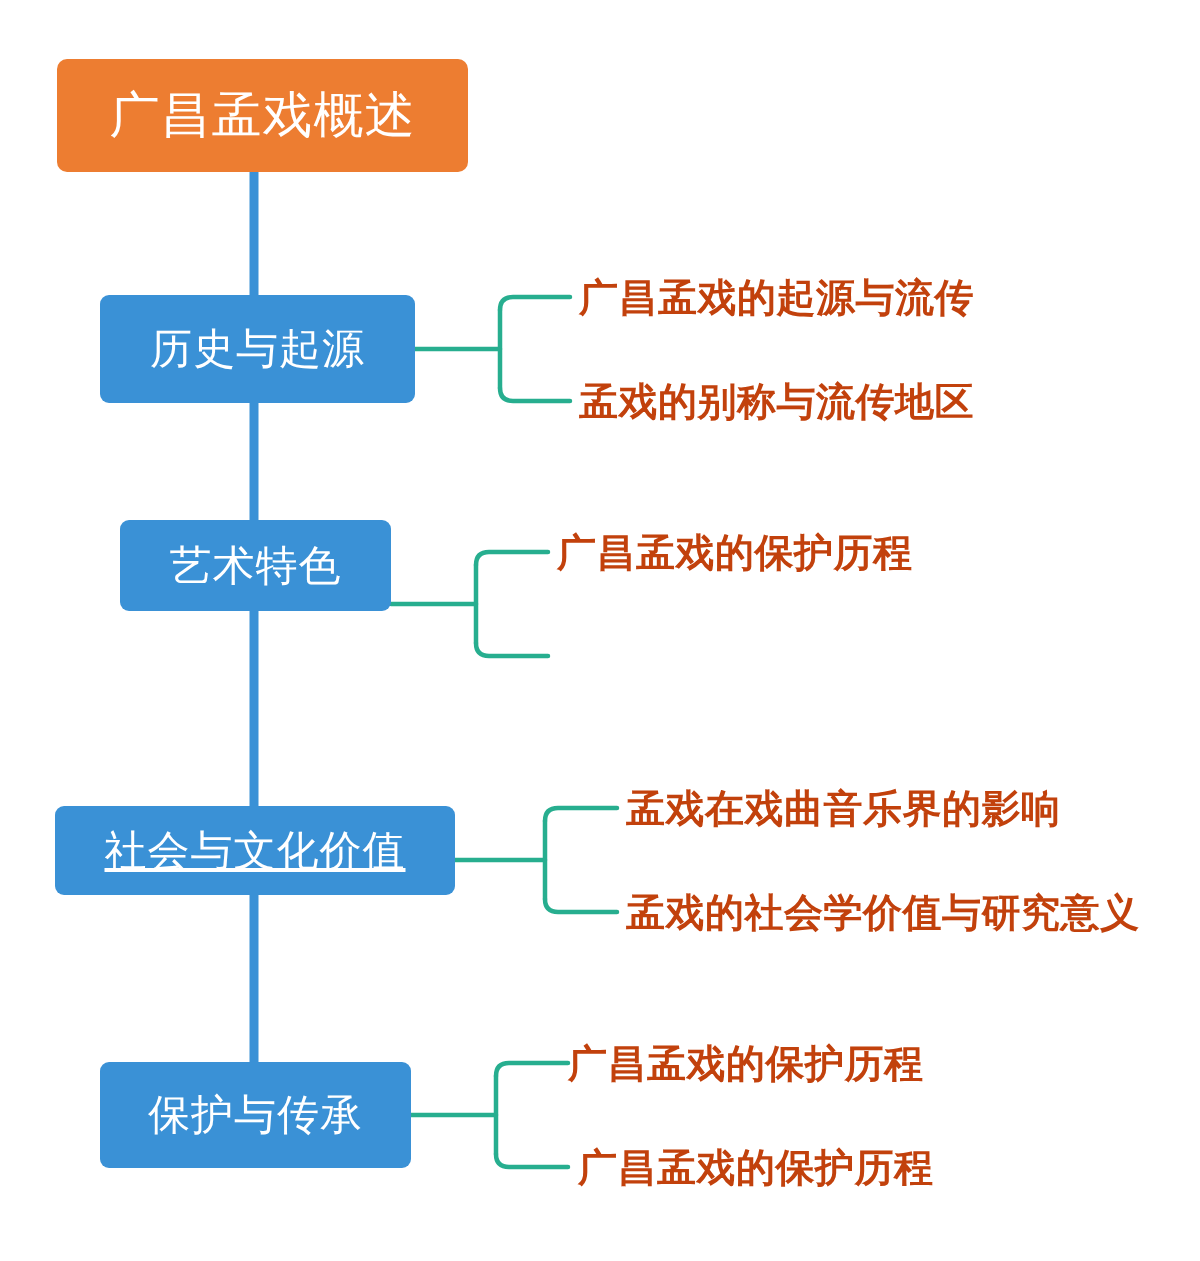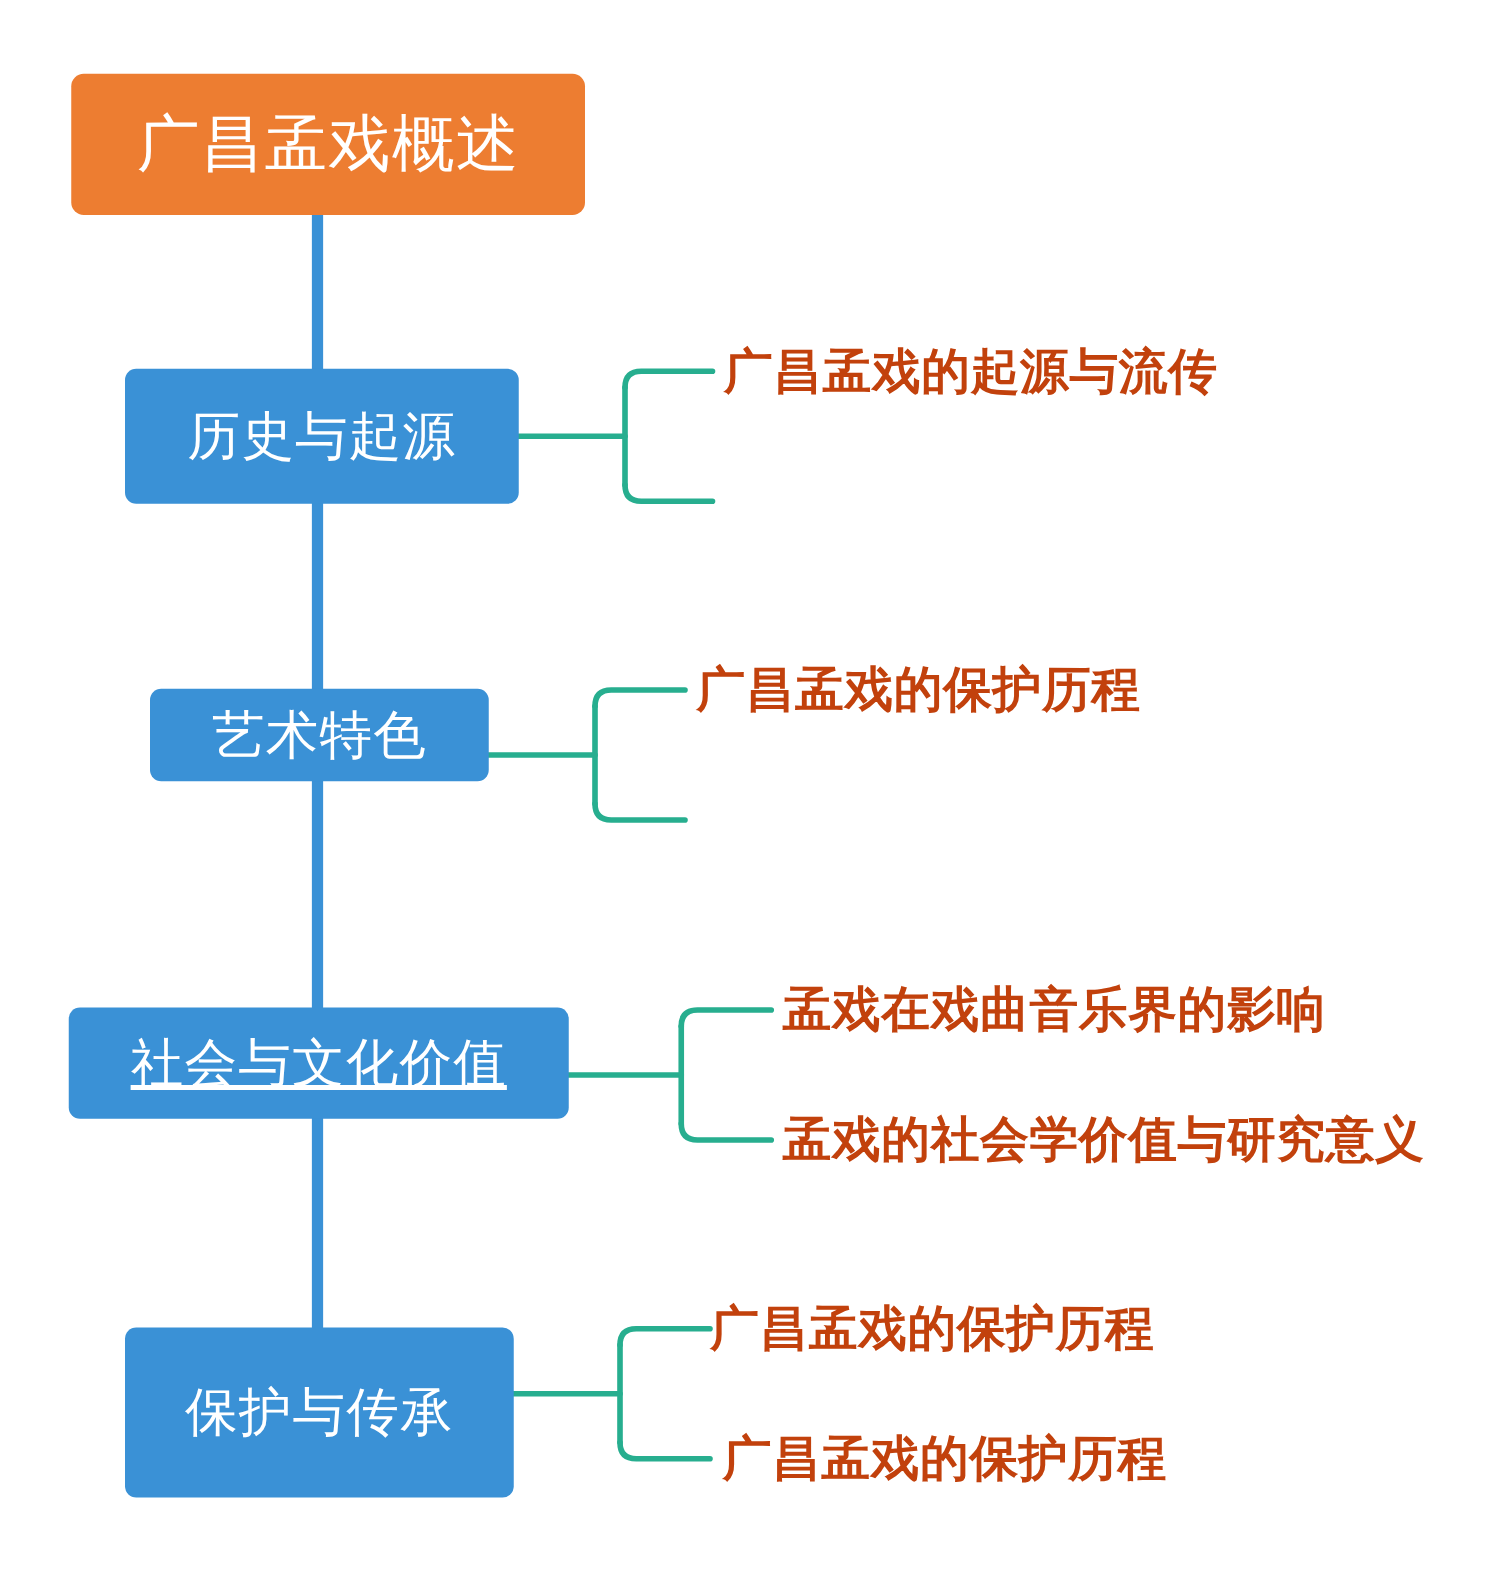--- a/index.html
+++ b/index.html
@@ -104,31 +104,32 @@
   </svg>
 
   <div class="node branch" style="left:100px; top:295px; width:315px; height:108px;">
     <span>历史与起源</span>
   </div>
 
   <div class="node root" style="left:57px; top:59px; width:411px; height:113px;">
     <span>广昌孟戏概述</span>
   </div>
   <div class="leaf" style="left:579px; top:278px;">广昌孟戏的起源与流传</div>
+  <div class="leaf" style="left:579px; top:382px;">孟戏的别称与流传地区</div>
 
-  <div class="node branch" style="left:120px; top:551px; width:271px; height:74px;">
+  <div class="node branch" style="left:120px; top:520px; width:271px; height:91px;">
     <span>艺术特色</span>
   </div>
   <div class="leaf" style="left:557px; top:533px;">广昌孟戏的保护历程</div>
 
   <div class="node branch" style="left:55px; top:806px; width:400px; height:89px;text-decoration:underline;">
     <span>社会与文化价值</span>
   </div>
   <div class="leaf" style="left:626px; top:893px;">孟戏的社会学价值与研究意义</div>
   <div class="leaf" style="left:626px; top:789px;">孟戏在戏曲音乐界的影响</div>
 
-  <div class="node branch" style="left:100px; top:1062px; width:311px; height:136px;align-items:center;">
+  <div class="node branch" style="left:100px; top:1062px; width:311px; height:106px;align-items:center;">
     <span>保护与传承</span>
   </div>
   <div class="leaf" style="left:568px; top:1044px;">广昌孟戏的保护历程</div>
   <div class="leaf" style="left:578px; top:1148px;">广昌孟戏的保护历程</div>
 
 </div>
 
 </body></html>

